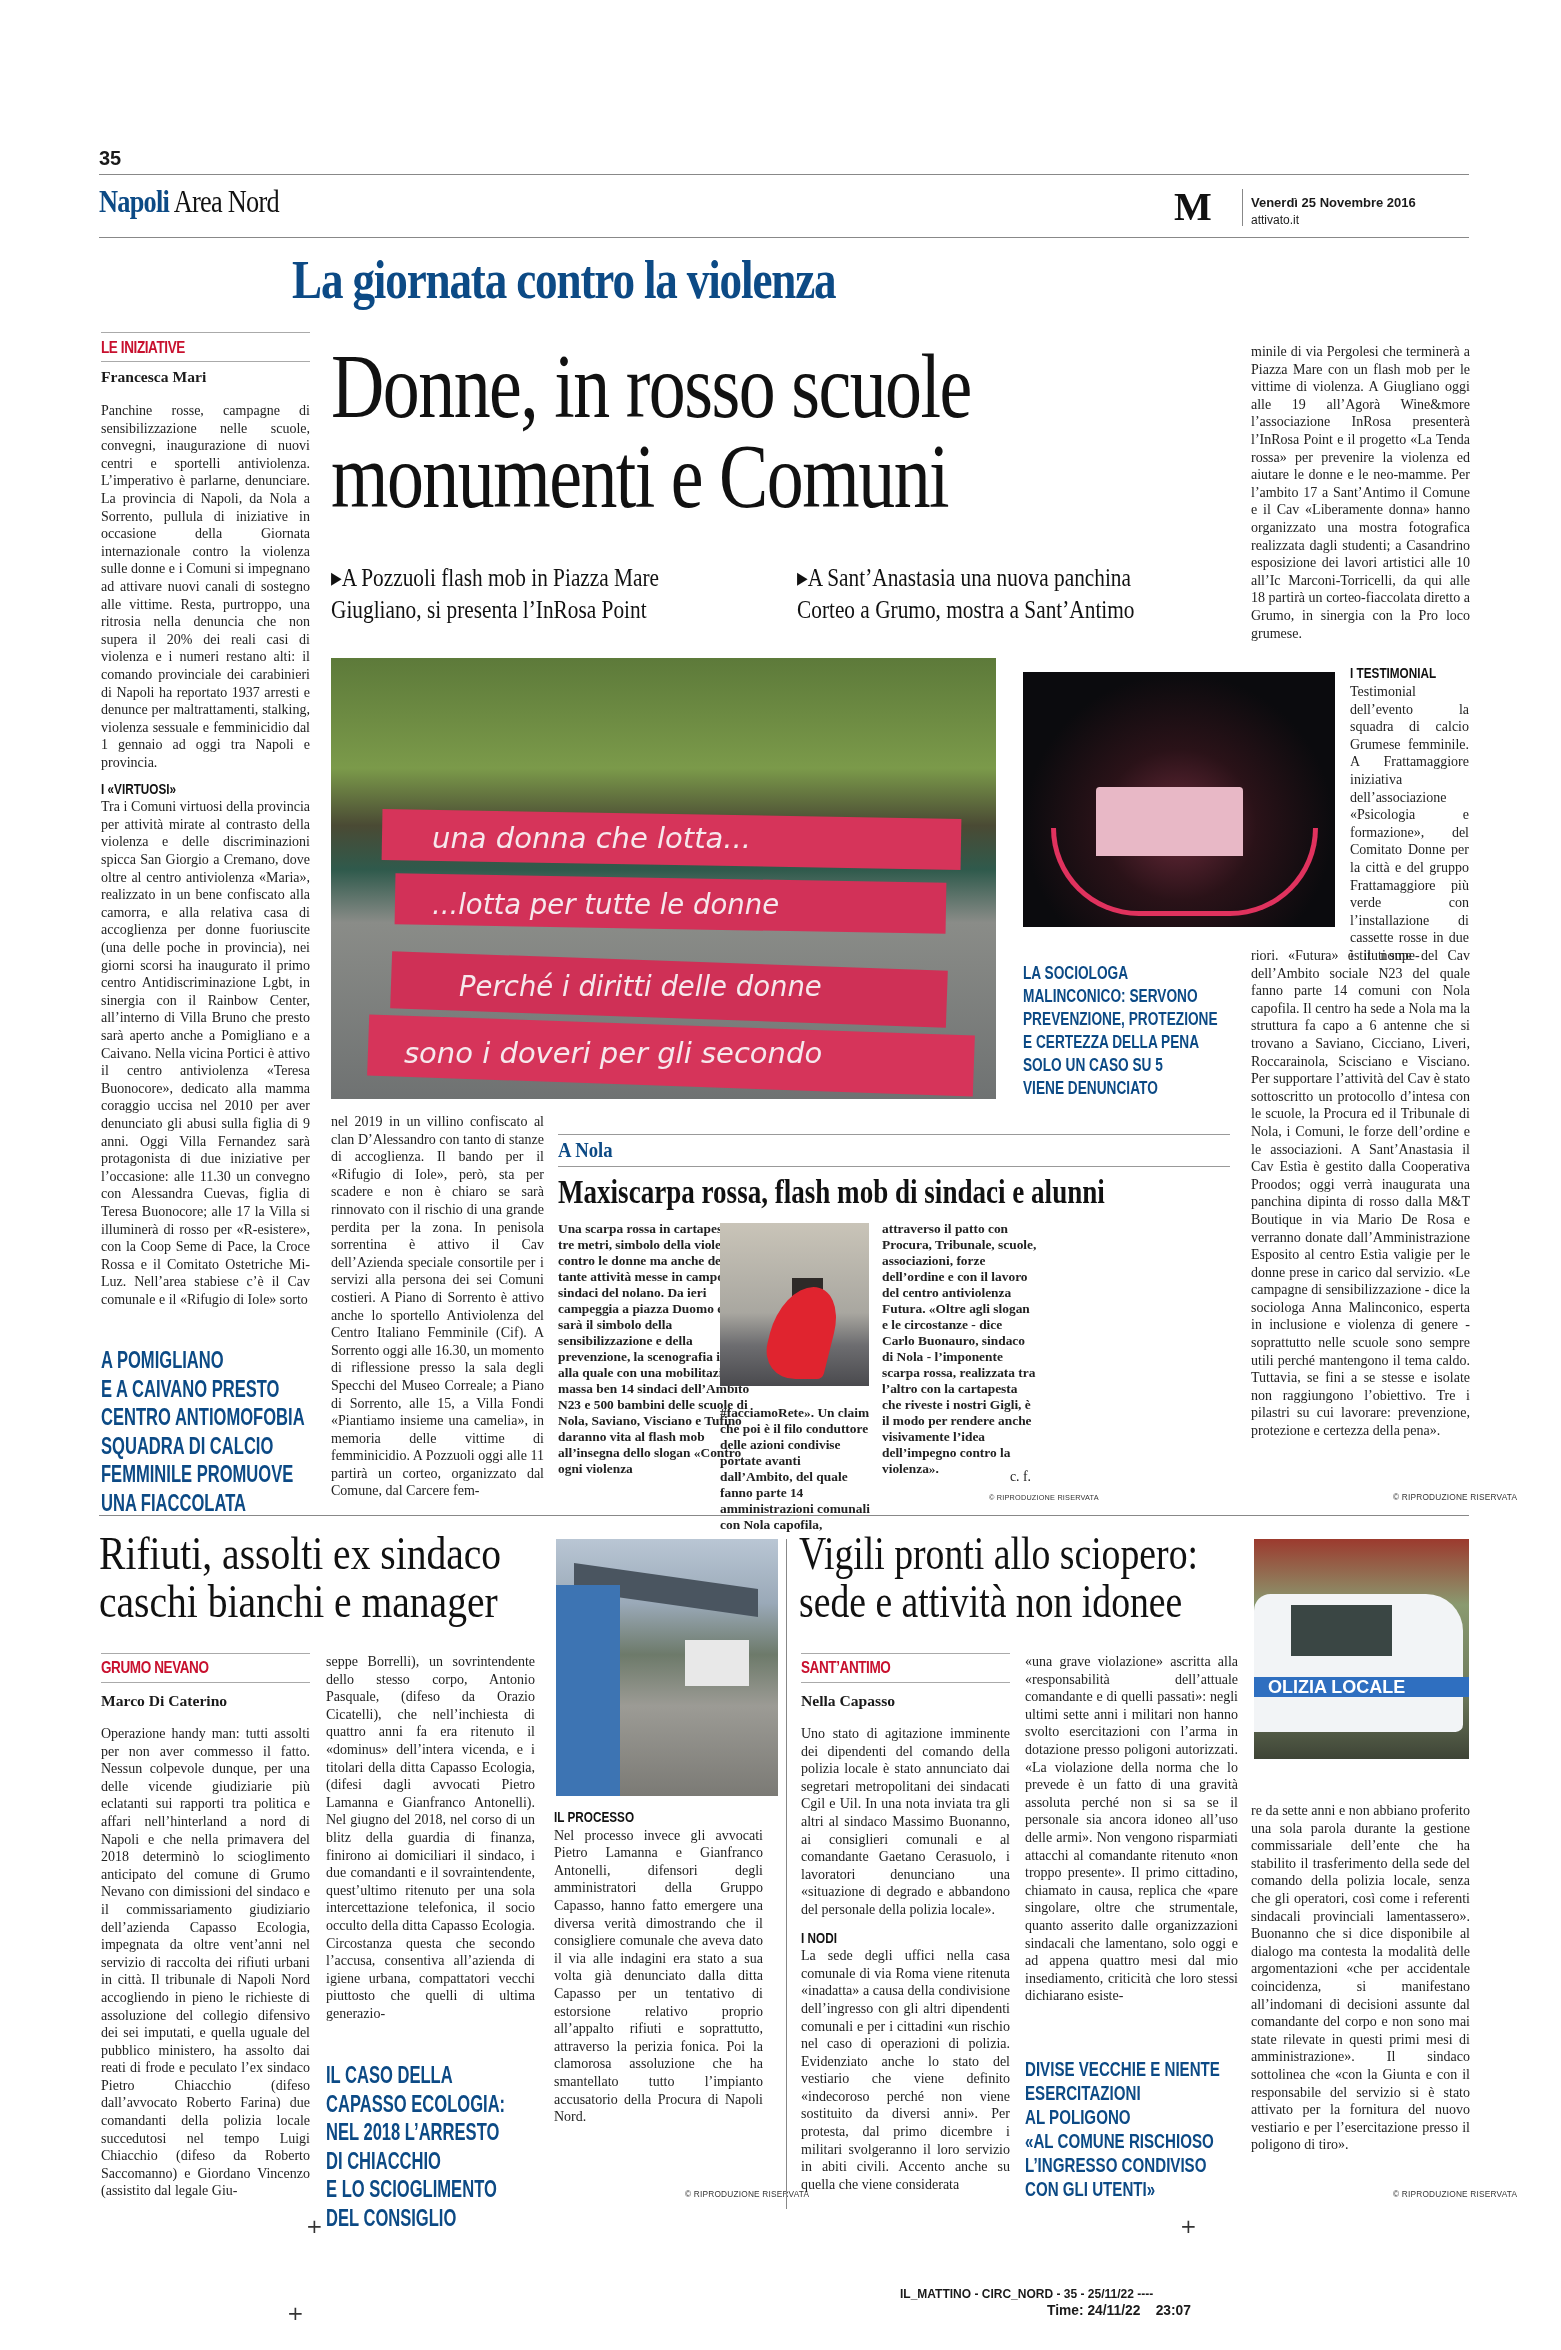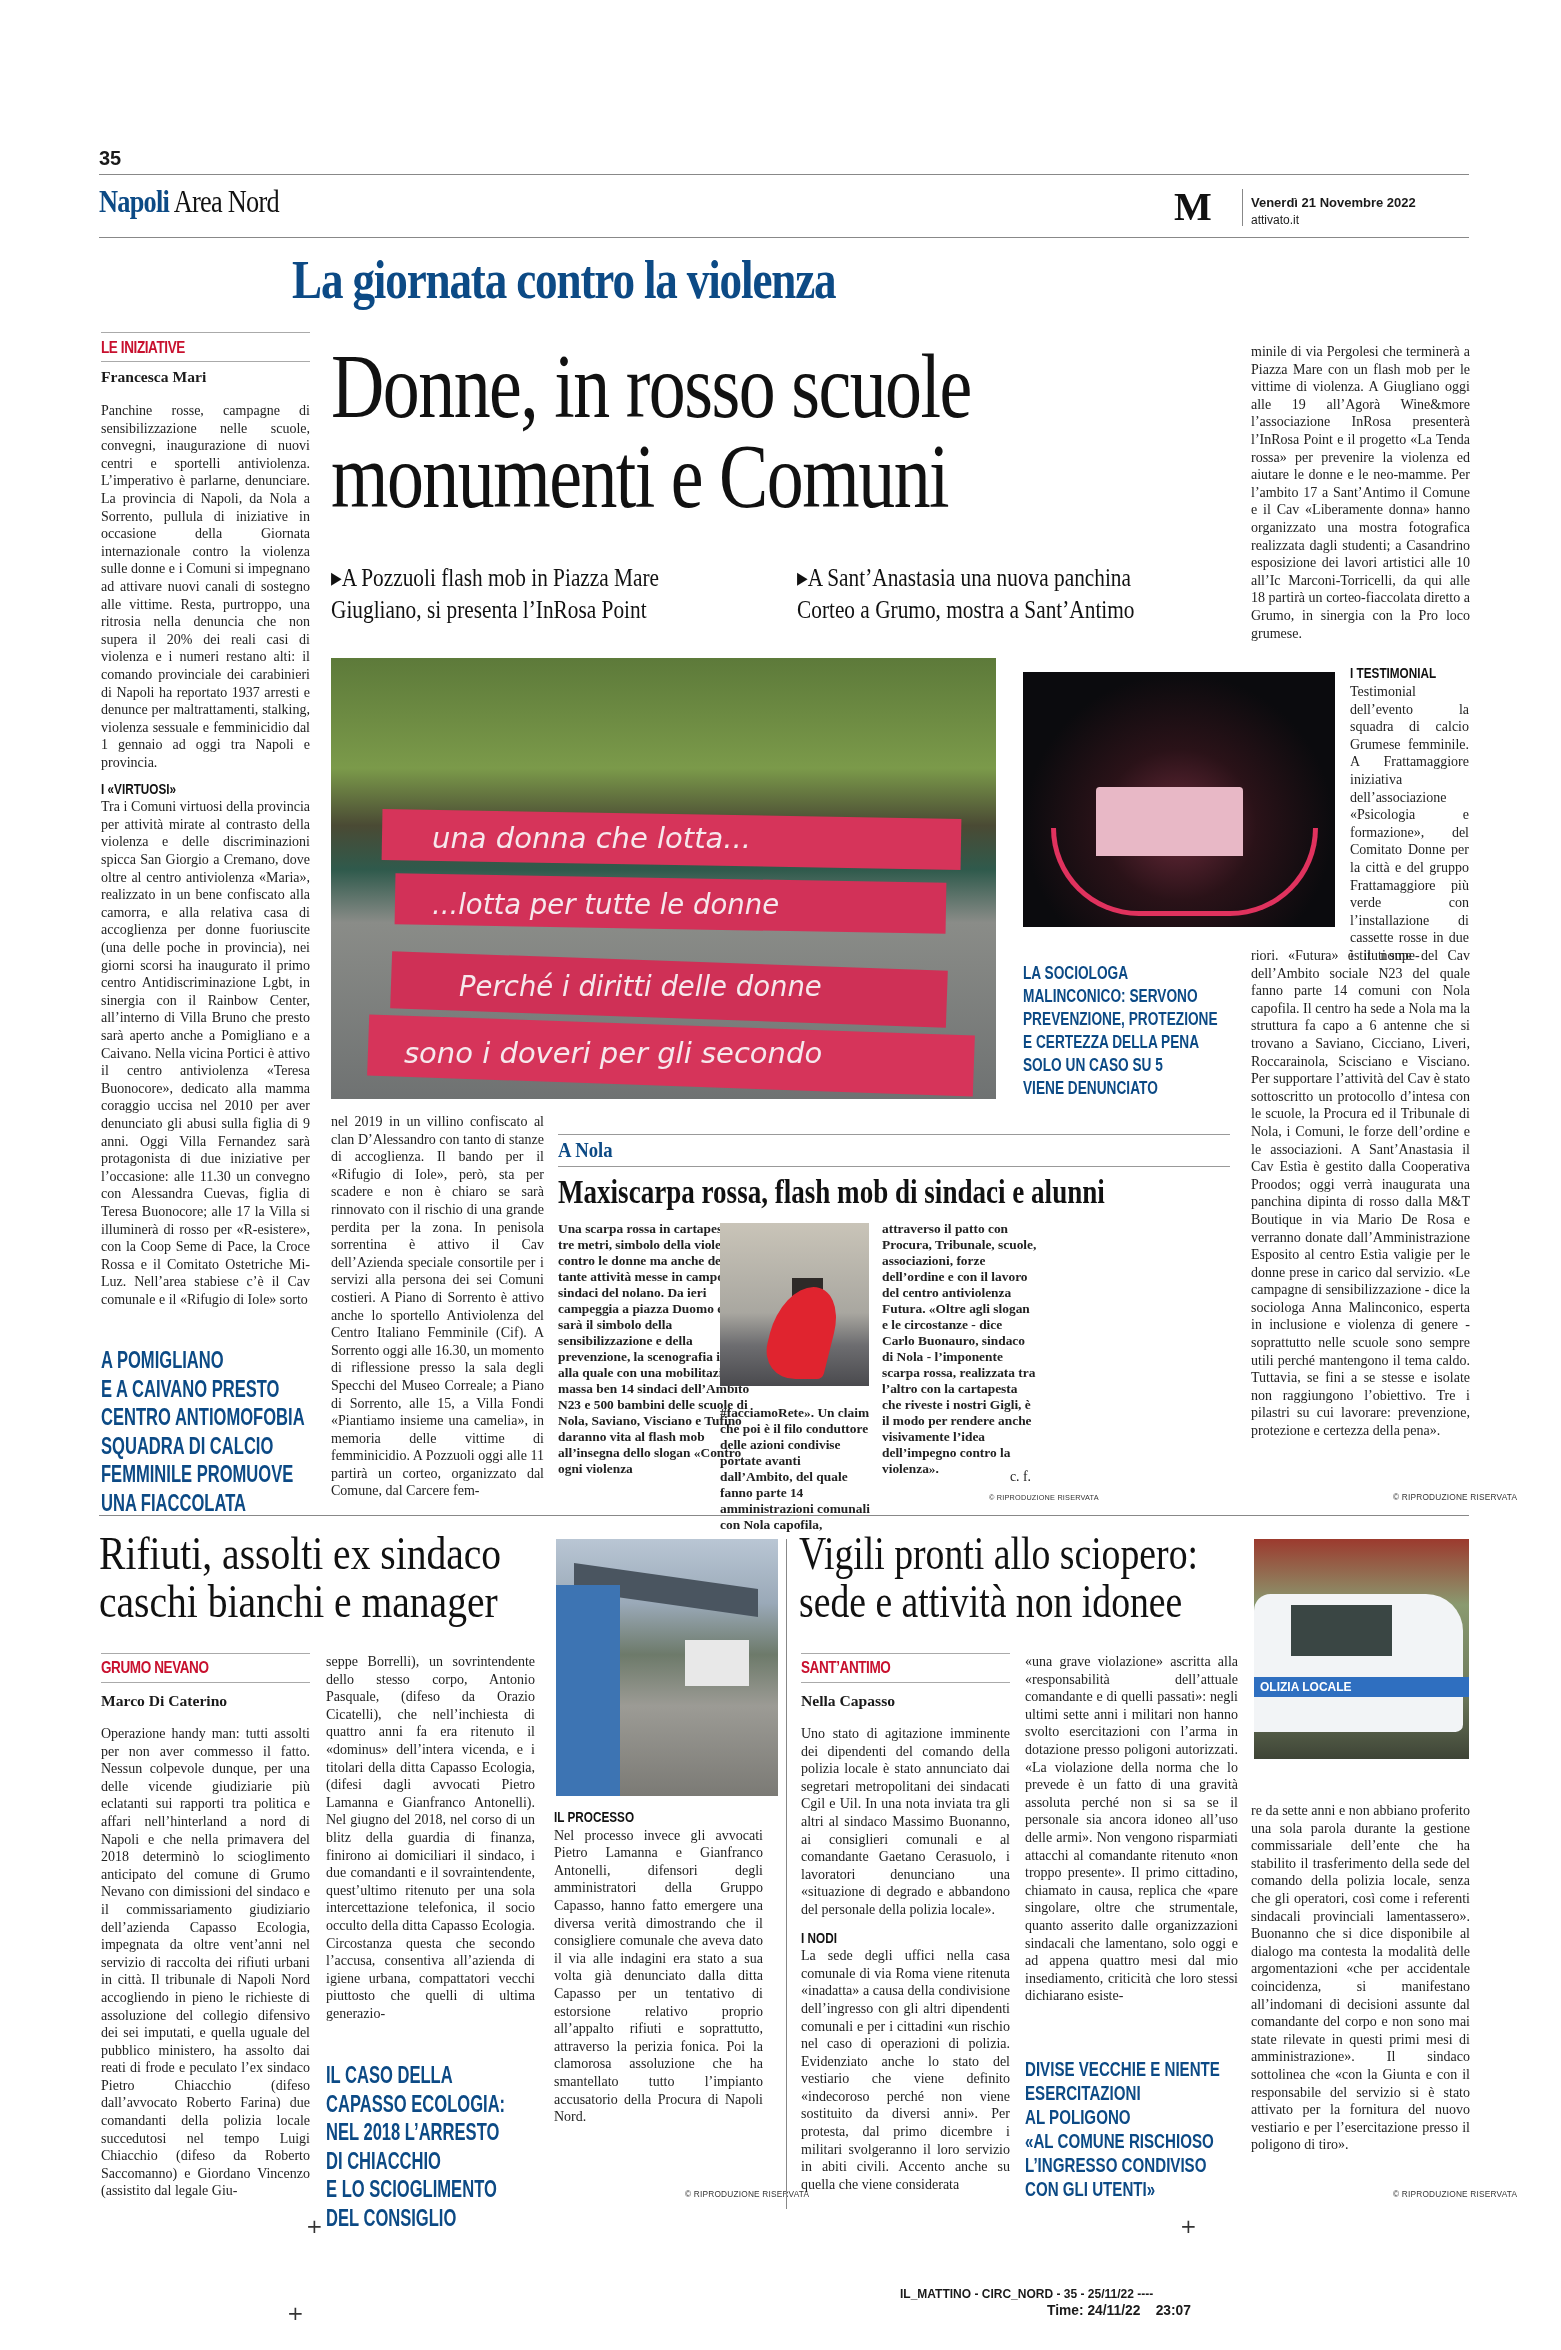--- a/index.html
+++ b/index.html
@@ -21,21 +21,21 @@
 </head>
 <body>
 
 <div class="abs" style="left:99px;top:147px;font-family:Liberation Sans, sans-serif;font-weight:bold;font-size:20px;">35</div>
 <div class="rule" style="left:99px;top:174px;width:1370px;border-color:#888;"></div>
 <div class="abs" style="left:99px;top:184px;font-family:'Liberation Serif',serif;font-size:31px;letter-spacing:-0.9px;transform:scaleX(0.85);transform-origin:left;white-space:nowrap;">
   <span style="color:#0c4a85;font-weight:bold;">Napoli</span><span style="color:#111;margin-left:5.5px;">Area Nord</span>
 </div>
 <div class="abs" style="left:1174px;top:188px;font-family:'Liberation Serif',serif;font-weight:bold;font-size:40px;line-height:37px;color:#111;">M</div>
 <div class="vrule" style="left:1242px;top:189px;height:37px;"></div>
-<div class="abs" style="left:1251px;top:195px;font-family:'Liberation Sans',sans-serif;font-weight:bold;font-size:13px;">Venerdì 21 Novembre 2022</div>
+<div class="abs" style="left:1251px;top:195px;font-family:'Liberation Sans',sans-serif;font-weight:bold;font-size:13px;">Venerdì 25 Novembre 2016</div>
 <div class="abs" style="left:1251px;top:213px;font-family:'Liberation Sans',sans-serif;font-size:12px;">attivato.it</div>
 <div class="rule" style="left:99px;top:237px;width:1370px;border-color:#888;"></div>
 
 <div class="abs" style="left:292px;top:248px;font-family:'Liberation Serif',serif;font-weight:bold;font-size:55px;color:#0c4a85;letter-spacing:-1.4px;transform:scaleX(0.82);transform-origin:left;white-space:nowrap;">La giornata contro la violenza</div>
 
 <div class="thin" style="left:101px;top:332px;width:209px;"></div>
 <div class="abs kicker-red" style="left:101px;top:338px;">LE INIZIATIVE</div>
 <div class="thin" style="left:101px;top:361px;width:209px;"></div>
 <div class="abs byline" style="left:101px;top:368px;">Francesca Mari</div>
 <div class="abs body-text" style="left:101px;top:402px;width:209px;">
@@ -144,21 +144,21 @@
 
 <div class="vrule" style="left:786px;top:1539px;height:670px;"></div>
 
 <div class="abs head-serif" style="left:799px;top:1530px;font-size:46px;line-height:48px;transform:scaleX(0.82);transform-origin:left top;white-space:nowrap;">
   <div>Vigili pronti allo sciopero:</div>
   <div>sede e attività non idonee</div>
 </div>
 <div class="photo" style="left:1254px;top:1539px;width:215px;height:220px;background:linear-gradient(180deg,#9c3a2e 0%,#8a9a70 30%,#6e7a5c 70%,#3e4436 100%);">
   <div class="abs" style="left:0;top:55px;width:209px;height:138px;background:#f2f4f6;border-radius:16.5px 37px 7.3px 0;"></div>
   <div class="abs" style="left:37px;top:66px;width:101px;height:51px;background:#3a4644;"></div>
-  <div class="abs" style="left:0;top:138px;width:209px;height:20px;background:#2f6fc0;color:#fff;font-family:'Liberation Sans',sans-serif;font-weight:bold;font-size:12px;line-height:20px;padding-left:6px;white-space:nowrap;overflow:hidden;">OLIZIA LOCALE</div>
+  <div class="abs" style="left:0;top:138px;width:209px;height:20px;background:#2f6fc0;color:#fff;font-family:'Liberation Sans',sans-serif;font-weight:bold;font-size:18px;line-height:20px;padding-left:14px;white-space:nowrap;overflow:hidden;">OLIZIA LOCALE</div>
 </div>
 <div class="thin" style="left:801px;top:1653px;width:209px;"></div>
 <div class="abs kicker-red" style="left:801px;top:1658px;">SANT’ANTIMO</div>
 <div class="thin" style="left:801px;top:1682px;width:209px;"></div>
 <div class="abs byline" style="left:801px;top:1692px;">Nella Capasso</div>
 <div class="abs body-text" style="left:801px;top:1725px;width:209px;">
   <p style="margin:0">Uno stato di agitazione imminente dei dipendenti del comando della polizia locale è stato annunciato dai segretari metropolitani dei sindacati Cgil e Uil. In una nota inviata tra gli altri al sindaco Massimo Buonanno, ai consiglieri comunali e al comandante Gaetano Cerasuolo, i lavoratori denunciano una «situazione di degrado e abbandono del personale della polizia locale».</p>
   <div class="sub-kicker" style="margin-top:11px;">I NODI</div>
   <p style="margin:0">La sede degli uffici nella casa comunale di via Roma viene ritenuta «inadatta» a causa della condivisione dell’ingresso con gli altri dipendenti comunali e per i cittadini «un rischio nel caso di operazioni di polizia. Evidenziato anche lo stato del vestiario che viene definito «indecoroso perché non viene sostituito da diversi anni». Per protesta, dal primo dicembre i militari svolgeranno il loro servizio in abiti civili. Accento anche su quella che viene considerata</p>
 </div>

